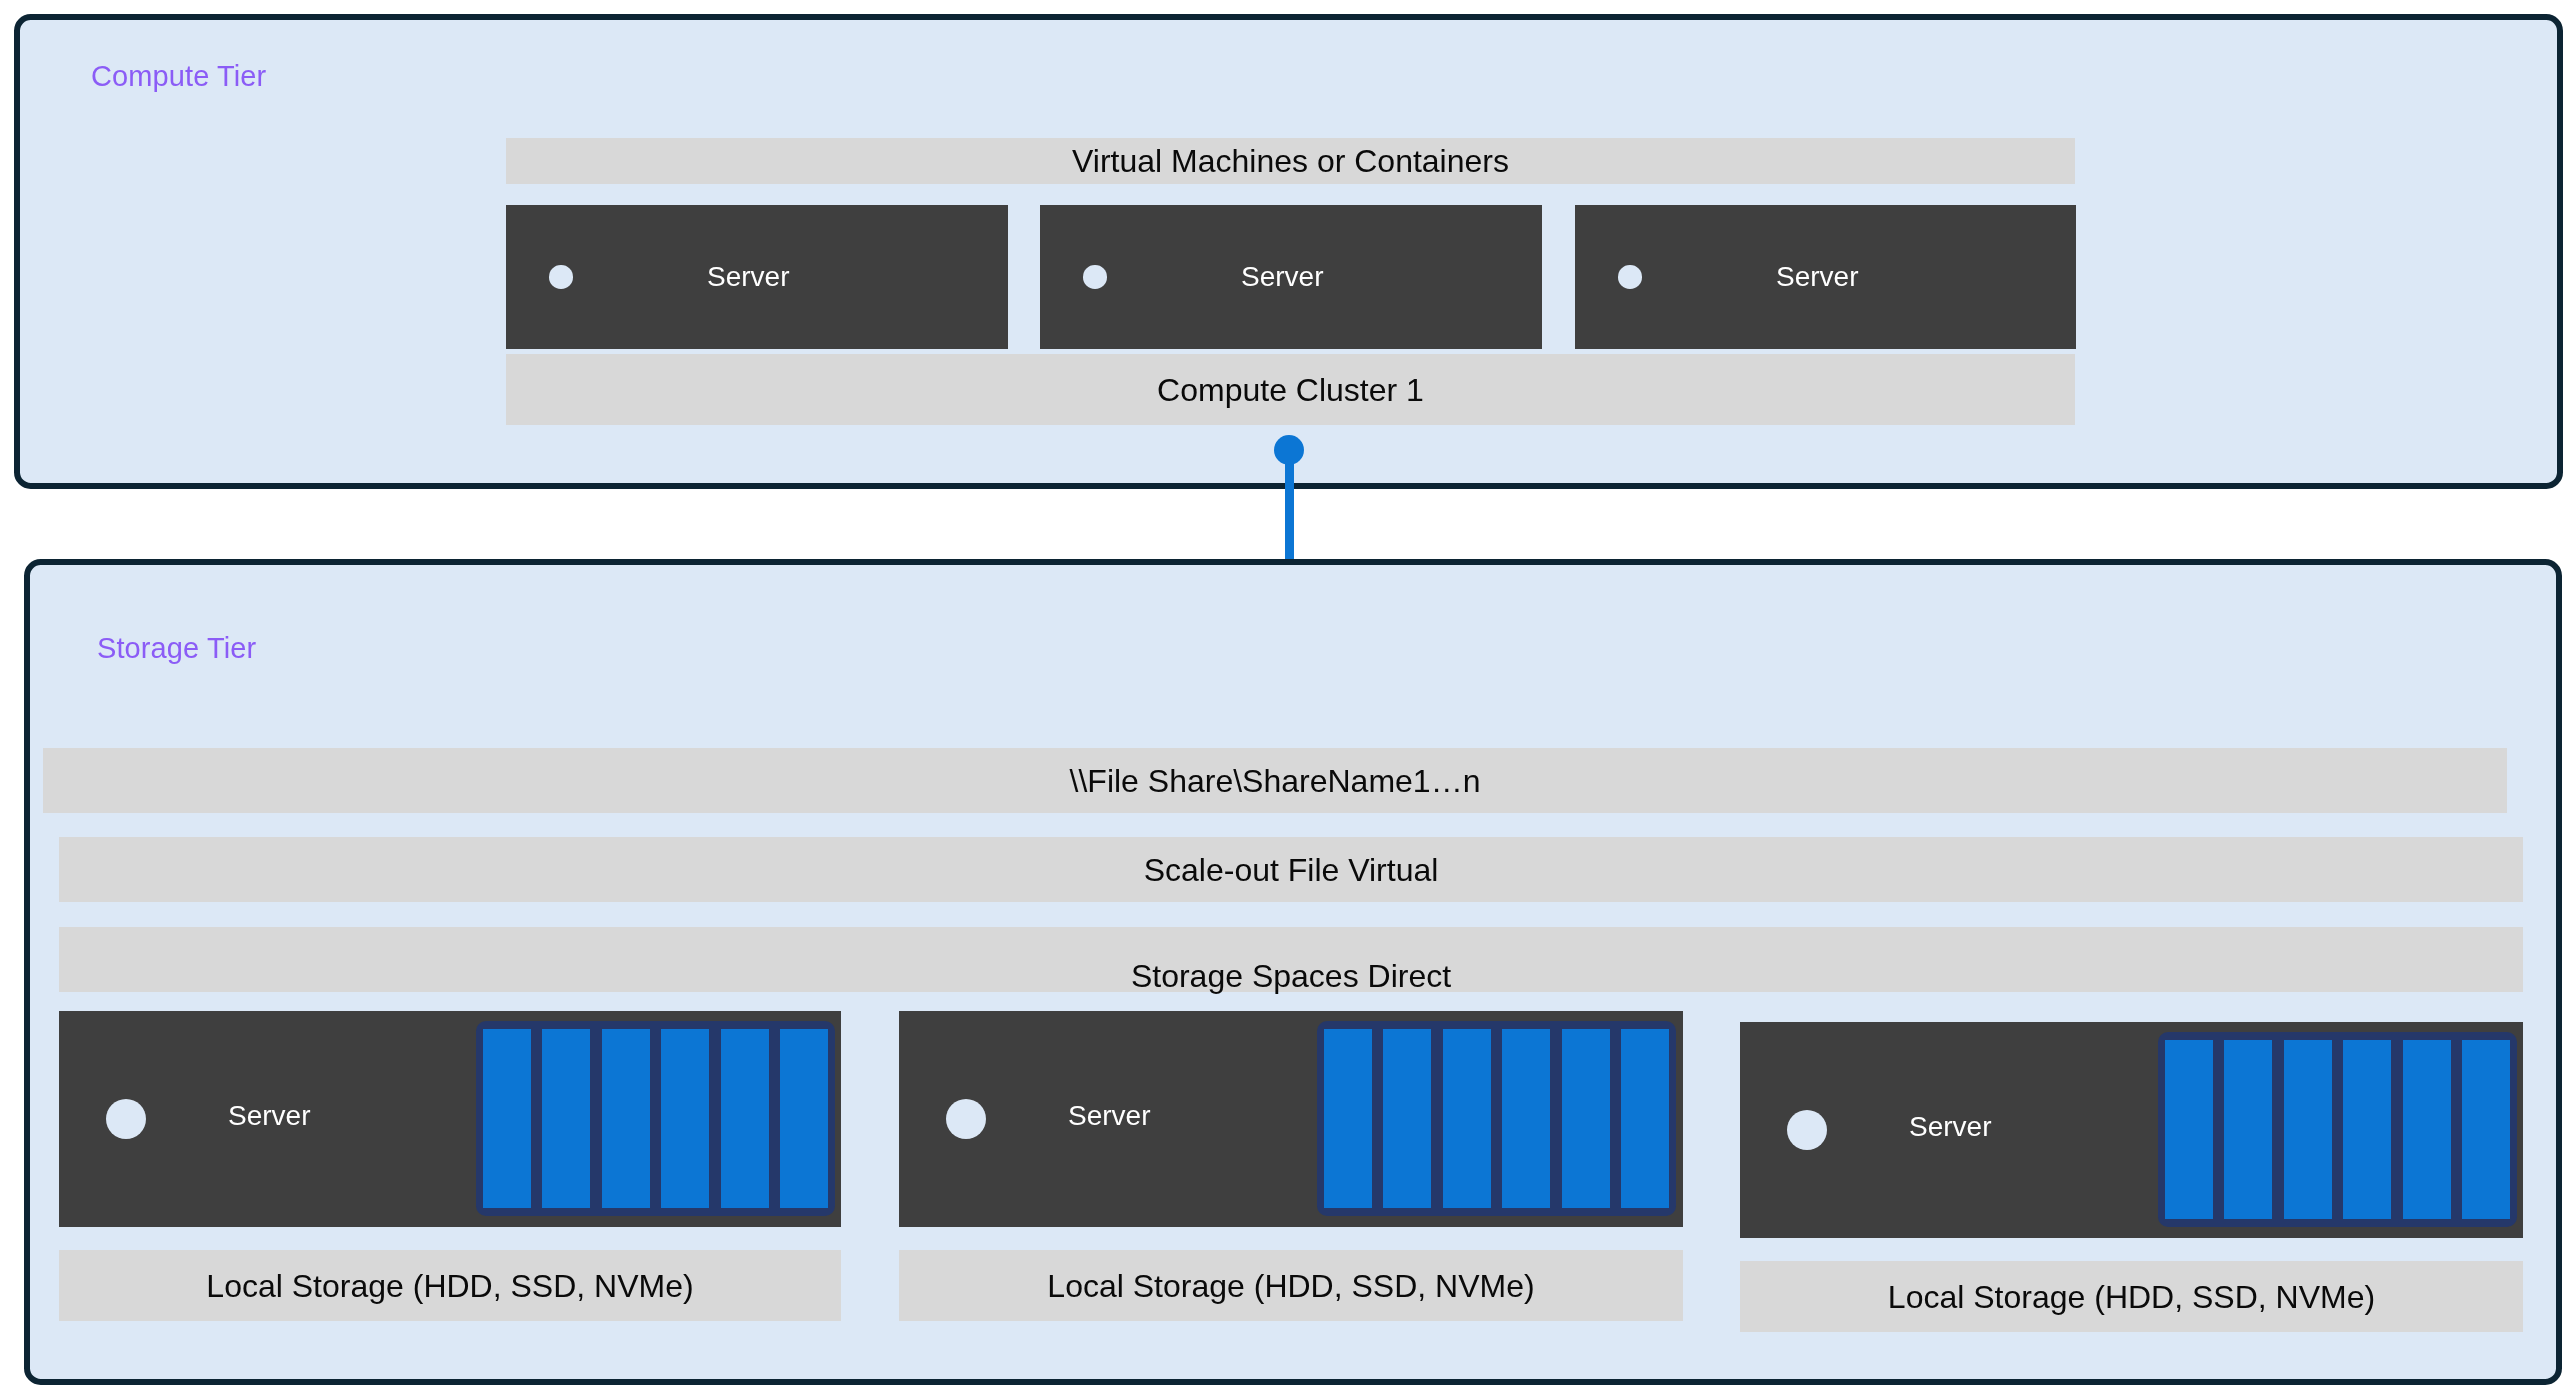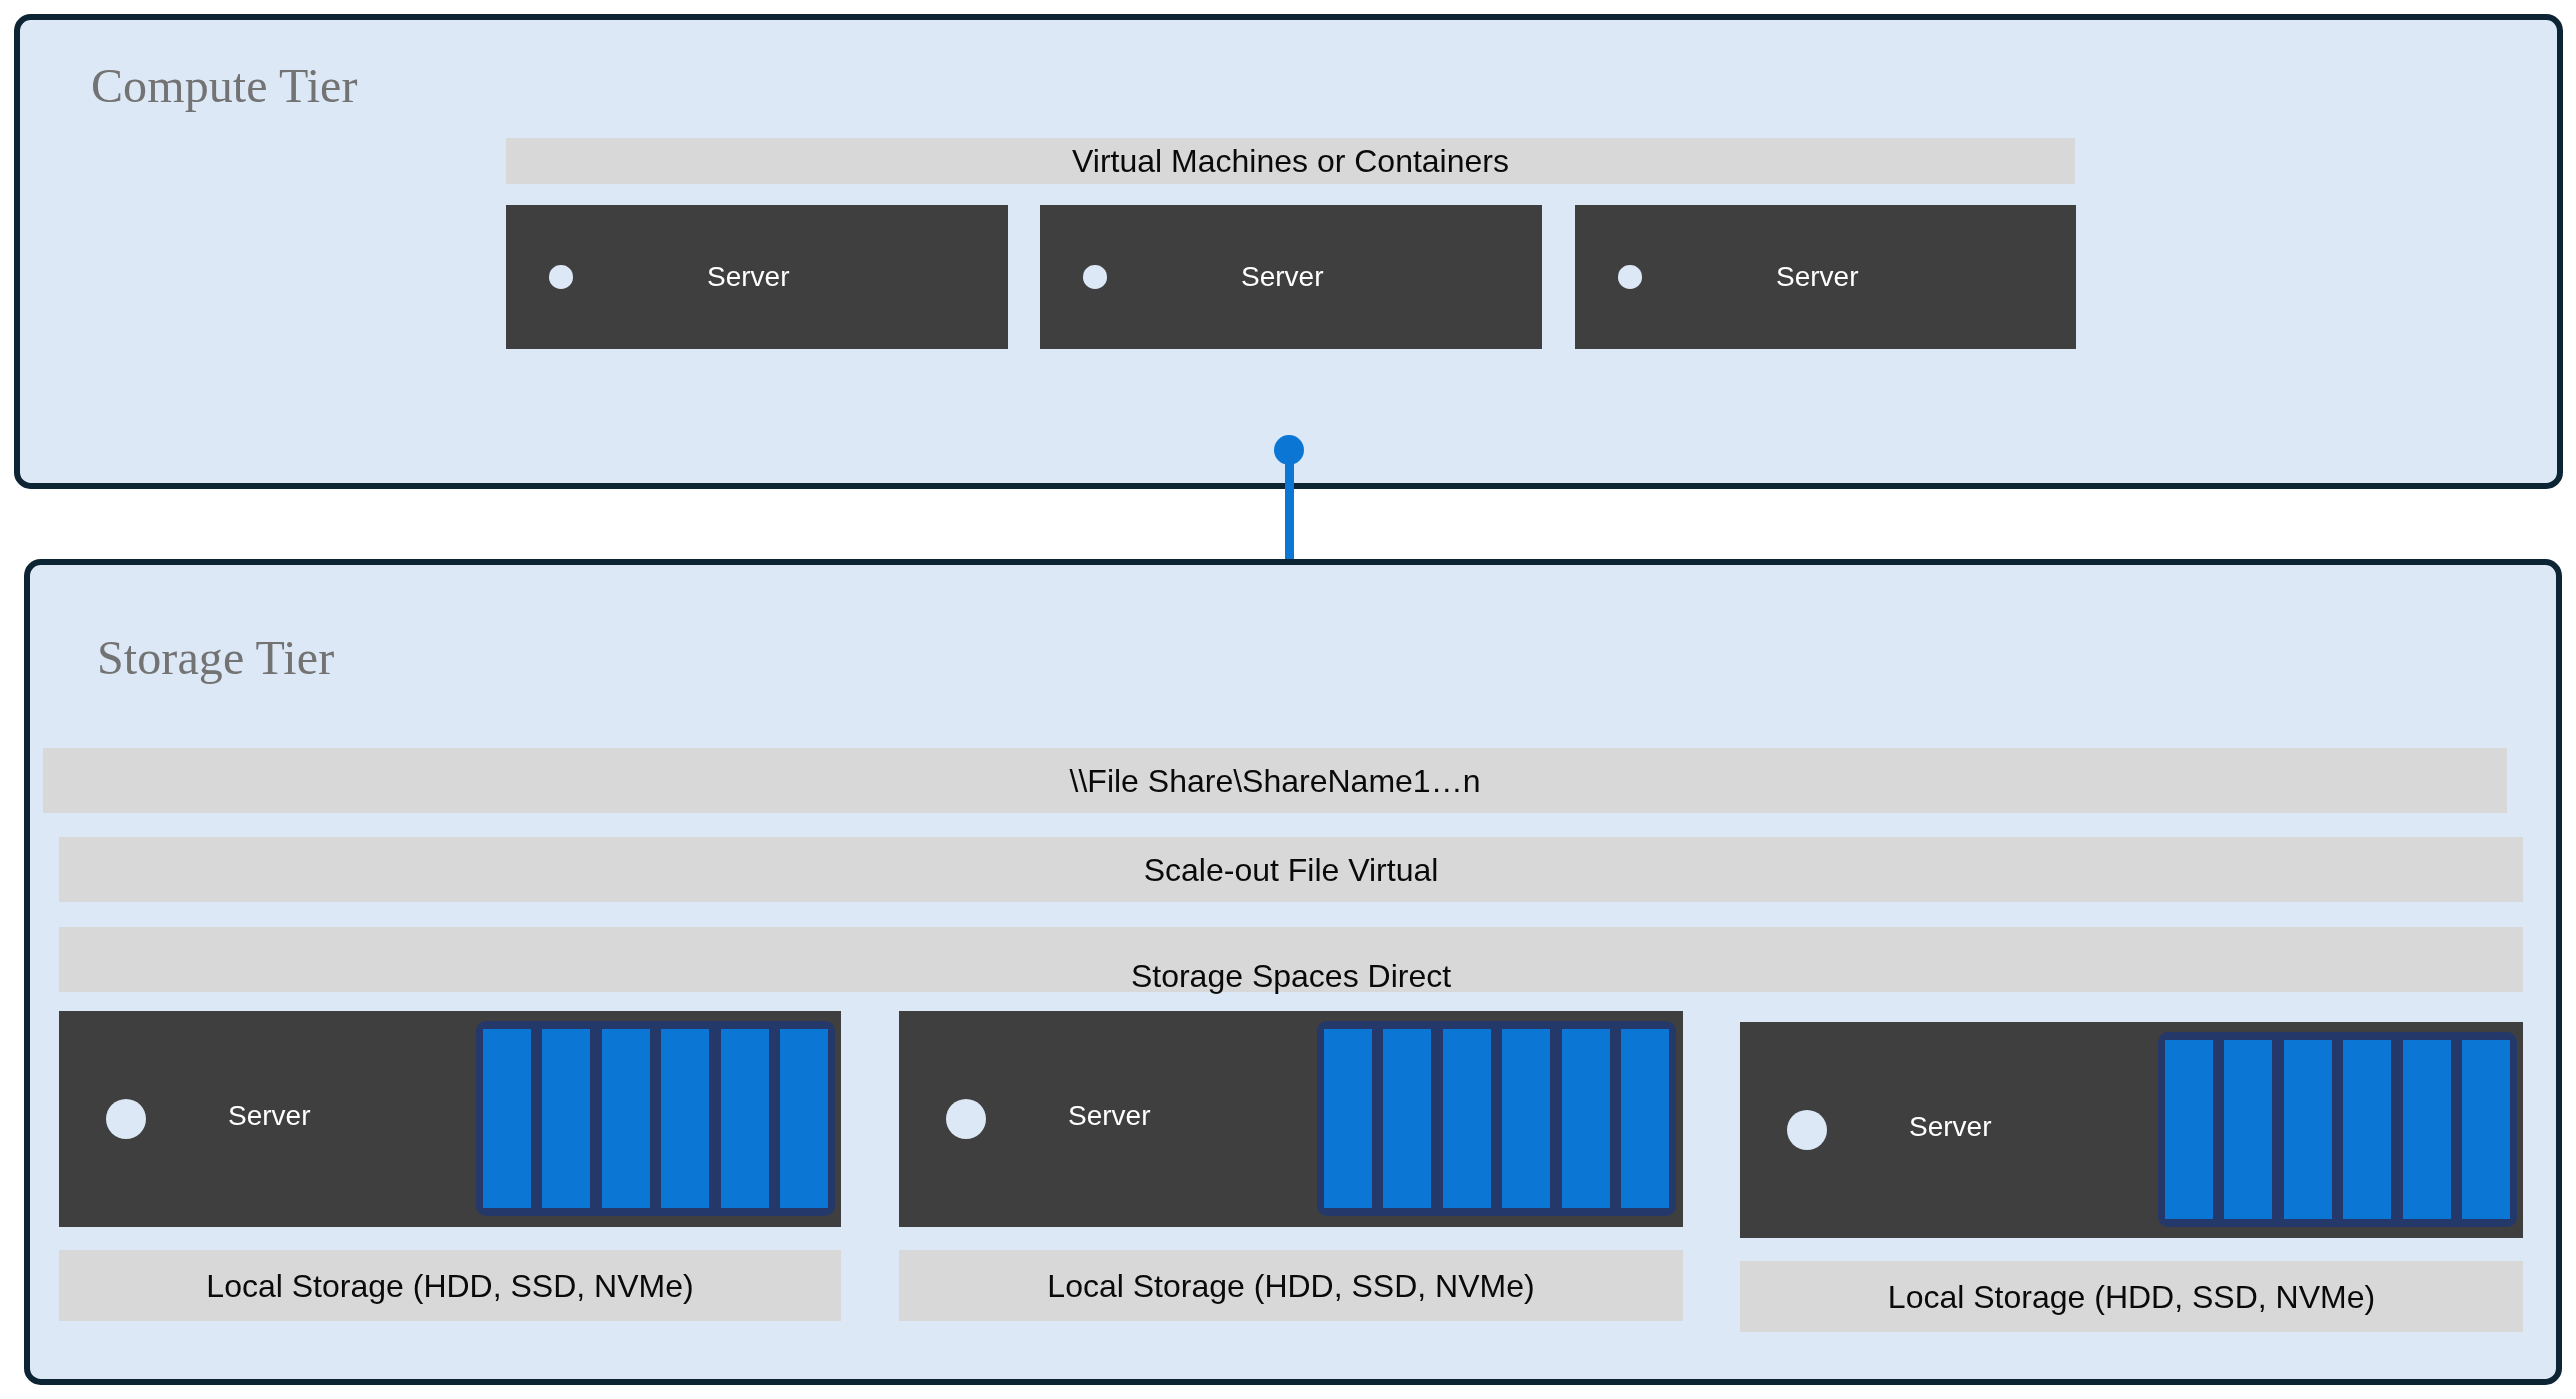--- a/index.html
+++ b/index.html
@@ -37,26 +37,25 @@
   }
   #storage-tier-panel {
     left: 24px;
     top: 559px;
     width: 2538px;
     height: 826px;
   }
 
   .tier-title {
     position: absolute;
-    color: #737373;
-    font-size: 48px;
+    color: #8b5cf6;
+    font-size: 29px;
     line-height: 1;
     letter-spacing: 0.1px;
     white-space: nowrap;
-    font-family: Liberation Serif, serif;
   }
   #compute-tier-title { left: 91px; top: 62px; }
   #storage-tier-title { left: 97px; top: 634px; }
 
   
   .grey-band {
     position: absolute;
     background: #D8D8D8;
     display: flex;
     align-items: center;
@@ -165,20 +164,23 @@
   <div class="server-node" id="compute-server-2" style="left:1040px; top:205px; width:502px; height:144px;">
     <span class="server-led" style="left:43px; top:60px; width:23.6px; height:23.6px;"></span>
     <span class="server-label" style="left:201px; top:58px;">Server</span>
   </div>
 
   <div class="server-node" id="compute-server-3" style="left:1575px; top:205px; width:501px; height:144px;">
     <span class="server-led" style="left:43px; top:60px; width:23.6px; height:23.6px;"></span>
     <span class="server-label" style="left:201px; top:58px;">Server</span>
   </div>
 
+  <div class="grey-band" id="compute-cluster-band" style="left:506px; top:354px; width:1569px; height:71px;">
+    <span>Compute Cluster 1</span>
+  </div>
 
   <div id="tier-connector">
     <span class="conn-line"></span>
     <span class="conn-dot top"></span>
     <span class="conn-dot bottom"></span>
   </div>
 
   <div id="folder-icon">
     <svg viewBox="0 0 165 130" xmlns="http://www.w3.org/2000/svg">
       <path d="M8 14 A8 8 0 0 1 16 6 L62 6 A8 8 0 0 1 68.5 9.5 L79 24 L149 24 A8 8 0 0 1 157 32 L157 116 A8 8 0 0 1 149 124 L16 124 A8 8 0 0 1 8 116 Z" fill="#0C76D4"></path>

